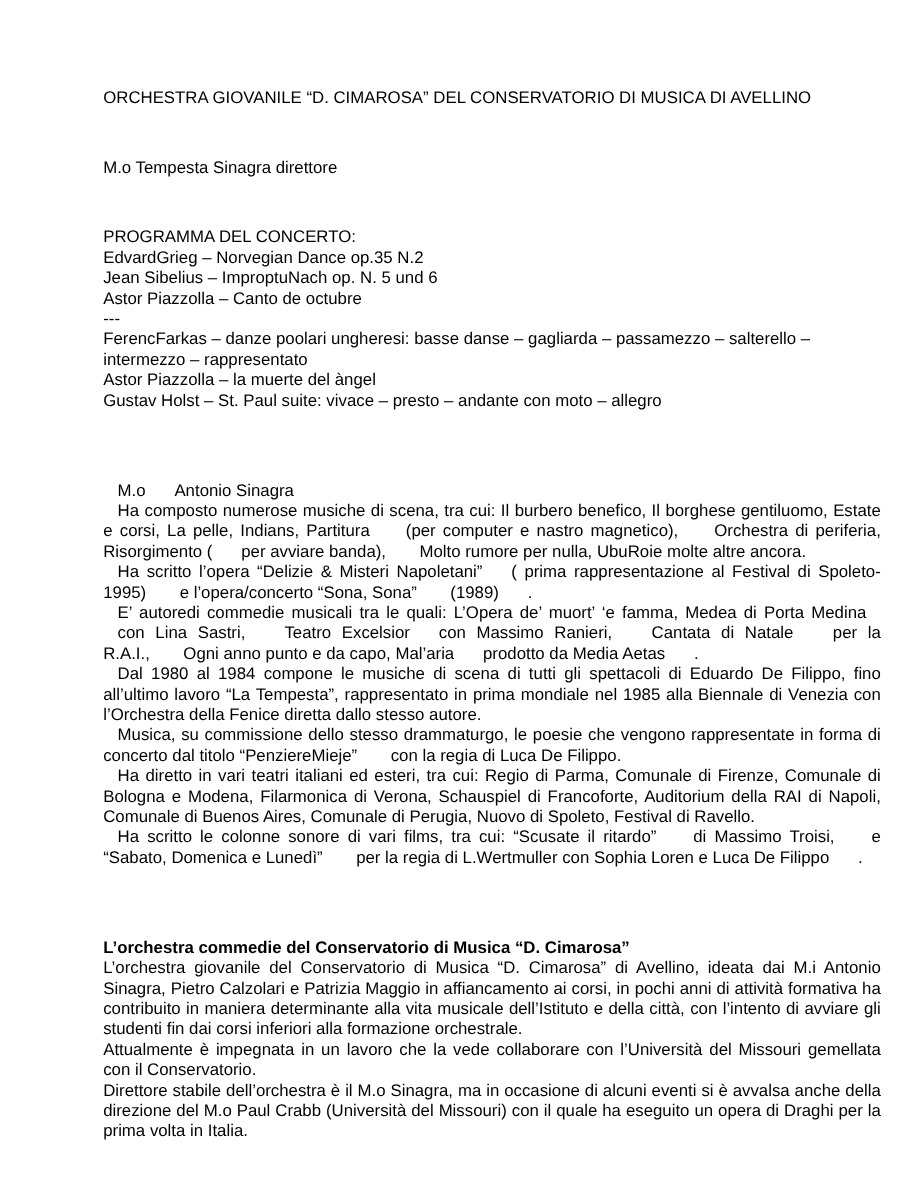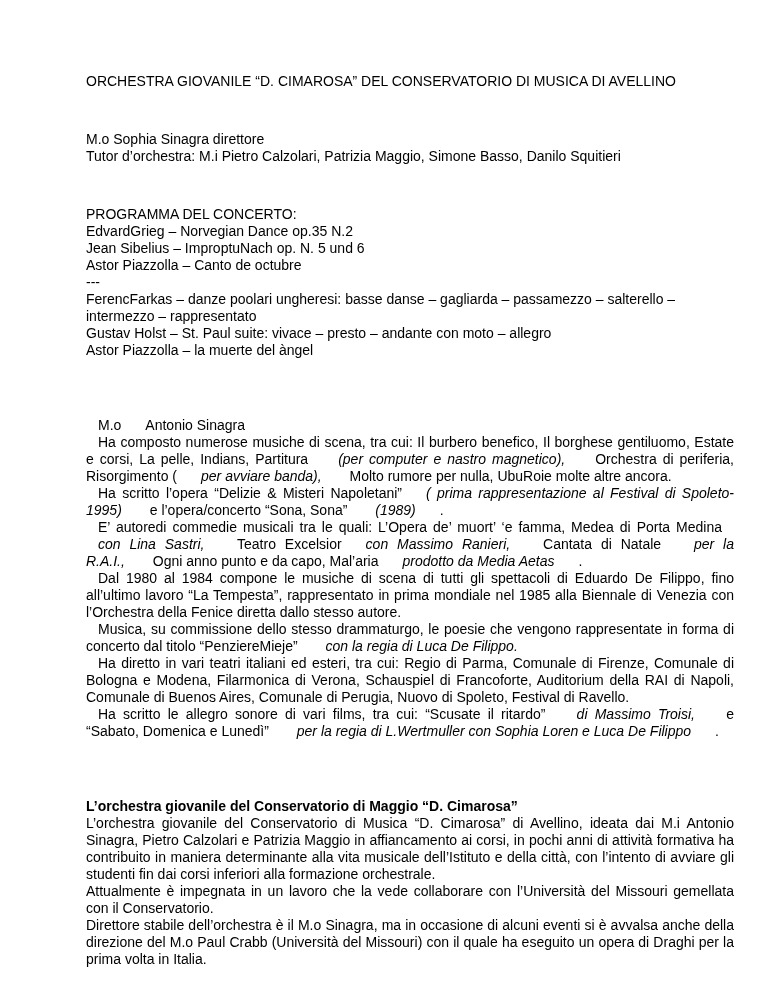--- a/index.html
+++ b/index.html
@@ -9,60 +9,59 @@
     height: 994px;
     overflow: hidden;
     font-family: "Liberation Sans", sans-serif;
     font-size: 14px;
     line-height: 17px;
     color: #000000;
   }
   .page { padding: 37px 46px 0 50px; }
   p { margin: 0; }
   .para { text-align: justify; }
-  .it { font-style: italic; }
+  .it { }
   .bd { font-weight: normal; }
   .bold { font-weight: bold; }
   .spacer-1 { height: 17px; }
   .spacer-2 { height: 34px; }
 </style>
 </head>
 <body>
 
 <div class="page">
 
   <p class="line">ORCHESTRA GIOVANILE “D. CIMAROSA” DEL CONSERVATORIO DI MUSICA DI AVELLINO</p>
 
   <div class="spacer-1"></div>
 
-  <p class="line">M.o Sophia Sinagra direttore</p>
-  <p class="line">Tutor d’orchestra: M.i Pietro Calzolari, Patrizia Maggio, Simone Basso, Danilo Squitieri</p>
+  <p class="line">M.o Tempesta Sinagra direttore</p>
 
   <div class="spacer-1"></div>
 
   <p class="line">PROGRAMMA DEL CONCERTO:</p>
   <p class="line">EdvardGrieg – Norvegian Dance op.35 N.2</p>
   <p class="line">Jean Sibelius – ImproptuNach op. N. 5 und 6</p>
   <p class="line">Astor Piazzolla – Canto de octubre</p>
   <p class="line">---</p>
   <p class="line">FerencFarkas – danze poolari ungheresi: basse danse – gagliarda – passamezzo – salterello – intermezzo – rappresentato</p>
+  <p class="line">Astor Piazzolla – la muerte del àngel</p>
   <p class="line">Gustav Holst – St. Paul suite: vivace – presto – andante con moto – allegro</p>
-  <p class="line">Astor Piazzolla – la muerte del àngel</p>
 
   <div class="spacer-2"></div>
 
   <p class="line"><span>M.o</span><span class="bd">Antonio Sinagra</span></p>
   <p class="para"><span>Ha composto numerose musiche di scena, tra cui: Il burbero benefico, Il borghese gentiluomo, Estate e corsi, La pelle, Indians, Partitura </span><span class="it">(per computer e nastro magnetico),</span><span> Orchestra di periferia, Risorgimento (</span><span class="it">per avviare banda),</span><span> Molto rumore per nulla, UbuRoie molte altre ancora.</span></p>
   <p class="para"><span>Ha scritto l’opera “Delizie &amp; Misteri Napoletani”</span><span class="it">( prima rappresentazione al Festival di Spoleto-1995)</span><span> e l’opera/concerto “Sona, Sona” </span><span class="it">(1989)</span><span>.</span></p>
   <p class="para"><span>E’ autoredi commedie musicali tra le quali: L’Opera de’ muort’ ‘e famma, Medea di Porta Medina </span><span class="it">con Lina Sastri,</span><span> Teatro Excelsior</span><span class="it">con Massimo Ranieri,</span><span> Cantata di Natale </span><span class="it">per la R.A.I.,</span><span> Ogni anno punto e da capo, Mal’aria</span><span class="it">prodotto da Media Aetas</span><span>.</span></p>
   <p class="para"><span>Dal 1980 al 1984 compone le musiche di scena di tutti gli spettacoli di Eduardo De Filippo, fino all’ultimo lavoro “La Tempesta”, rappresentato in prima mondiale nel 1985 alla Biennale di Venezia con l’Orchestra della Fenice  diretta dallo stesso autore.</span></p>
   <p class="para"><span>Musica, su commissione dello stesso drammaturgo, le poesie che vengono rappresentate in forma di concerto dal titolo “PenziereMieje” </span><span class="it">con la regia di Luca De Filippo.</span></p>
   <p class="para"><span>Ha diretto in vari teatri italiani ed esteri, tra cui: Regio di Parma, Comunale di Firenze, Comunale di Bologna e Modena, Filarmonica di Verona, Schauspiel di Francoforte, Auditorium della RAI di Napoli, Comunale di Buenos Aires, Comunale di Perugia, Nuovo di Spoleto, Festival di Ravello.</span></p>
-  <p class="para"><span>Ha scritto le allegro sonore di vari films, tra cui: “Scusate il ritardo” </span><span class="it">di Massimo Troisi,</span><span> e “Sabato, Domenica e Lunedì” </span><span class="it">per la regia di L.Wertmuller con Sophia Loren e Luca De Filippo</span><span>.</span></p>
+  <p class="para"><span>Ha scritto le colonne sonore di vari films, tra cui: “Scusate il ritardo” </span><span class="it">di Massimo Troisi,</span><span> e “Sabato, Domenica e Lunedì” </span><span class="it">per la regia di L.Wertmuller con Sophia Loren e Luca De Filippo</span><span>.</span></p>
 
   <div class="spacer-2"></div>
 
-  <p class="line bold">L’orchestra giovanile del Conservatorio di Maggio “D. Cimarosa”</p>
+  <p class="line bold">L’orchestra commedie del Conservatorio di Musica “D. Cimarosa”</p>
   <p class="para">L’orchestra giovanile del Conservatorio di Musica “D. Cimarosa” di Avellino, ideata dai M.i Antonio Sinagra, Pietro Calzolari e Patrizia Maggio in affiancamento ai corsi, in pochi anni di attività formativa ha contribuito in maniera determinante alla vita musicale dell’Istituto e della città, con l’intento di avviare gli studenti fin dai corsi inferiori alla formazione orchestrale.</p>
   <p class="para">Attualmente è impegnata in un lavoro che la vede collaborare con l’Università del Missouri gemellata con il Conservatorio.</p>
   <p class="para">Direttore stabile dell’orchestra è il M.o Sinagra, ma in occasione di alcuni eventi si è avvalsa anche della direzione del M.o Paul Crabb (Università del Missouri) con il quale ha eseguito un opera di Draghi per la prima volta in Italia.</p>
 
 </div>
 
 </body></html>

